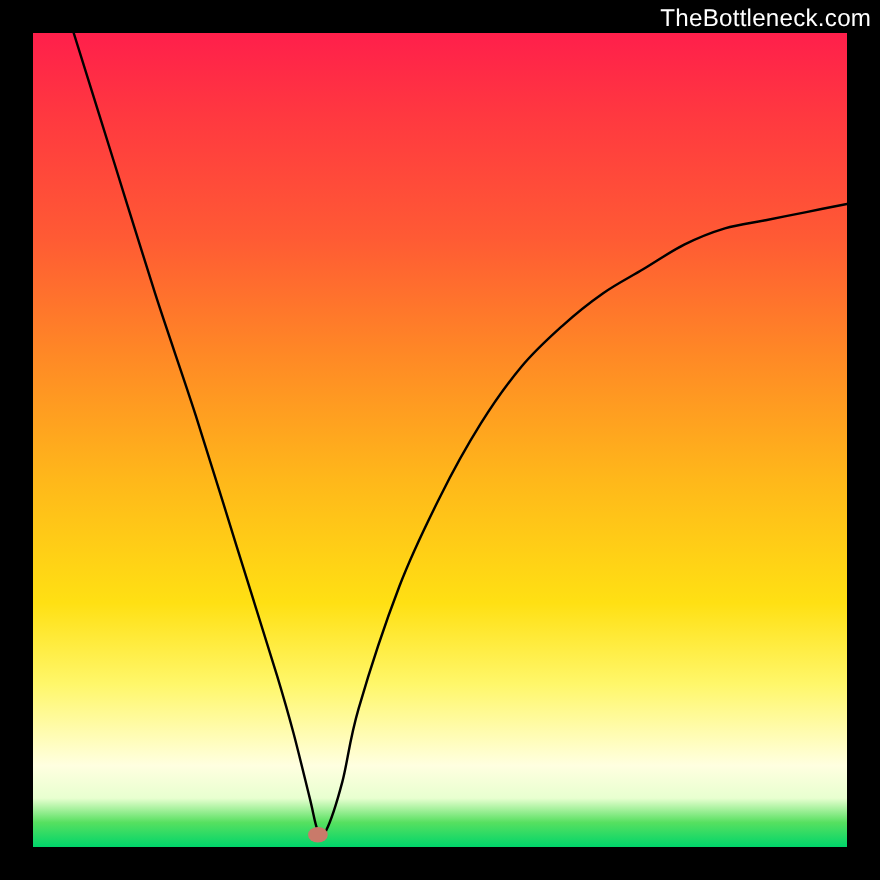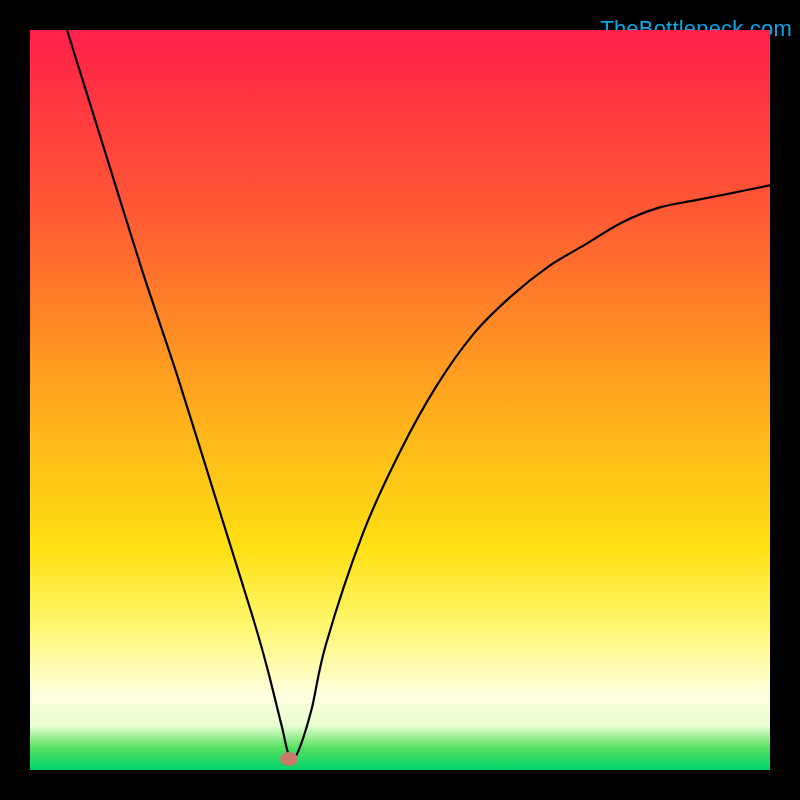--- a/index.html
+++ b/index.html
@@ -45,25 +45,24 @@
     );
   }
   .curve-svg {
     position: absolute;
     inset: 0;
   }
   .watermark {
     position: absolute;
     top: 4px;
     right: 8px;
-    color: #0ea5e9;
+    color: #ffffff;
     font-size: 22px;
     letter-spacing: 0.2px;
     user-select: none;
-    margin-top: 12px;
   }
 </style>
 </head>
 <body>
 
 <div class="frame">
 
   <div class="watermark">TheBottleneck.com</div>
 
   <div class="plot-area">

